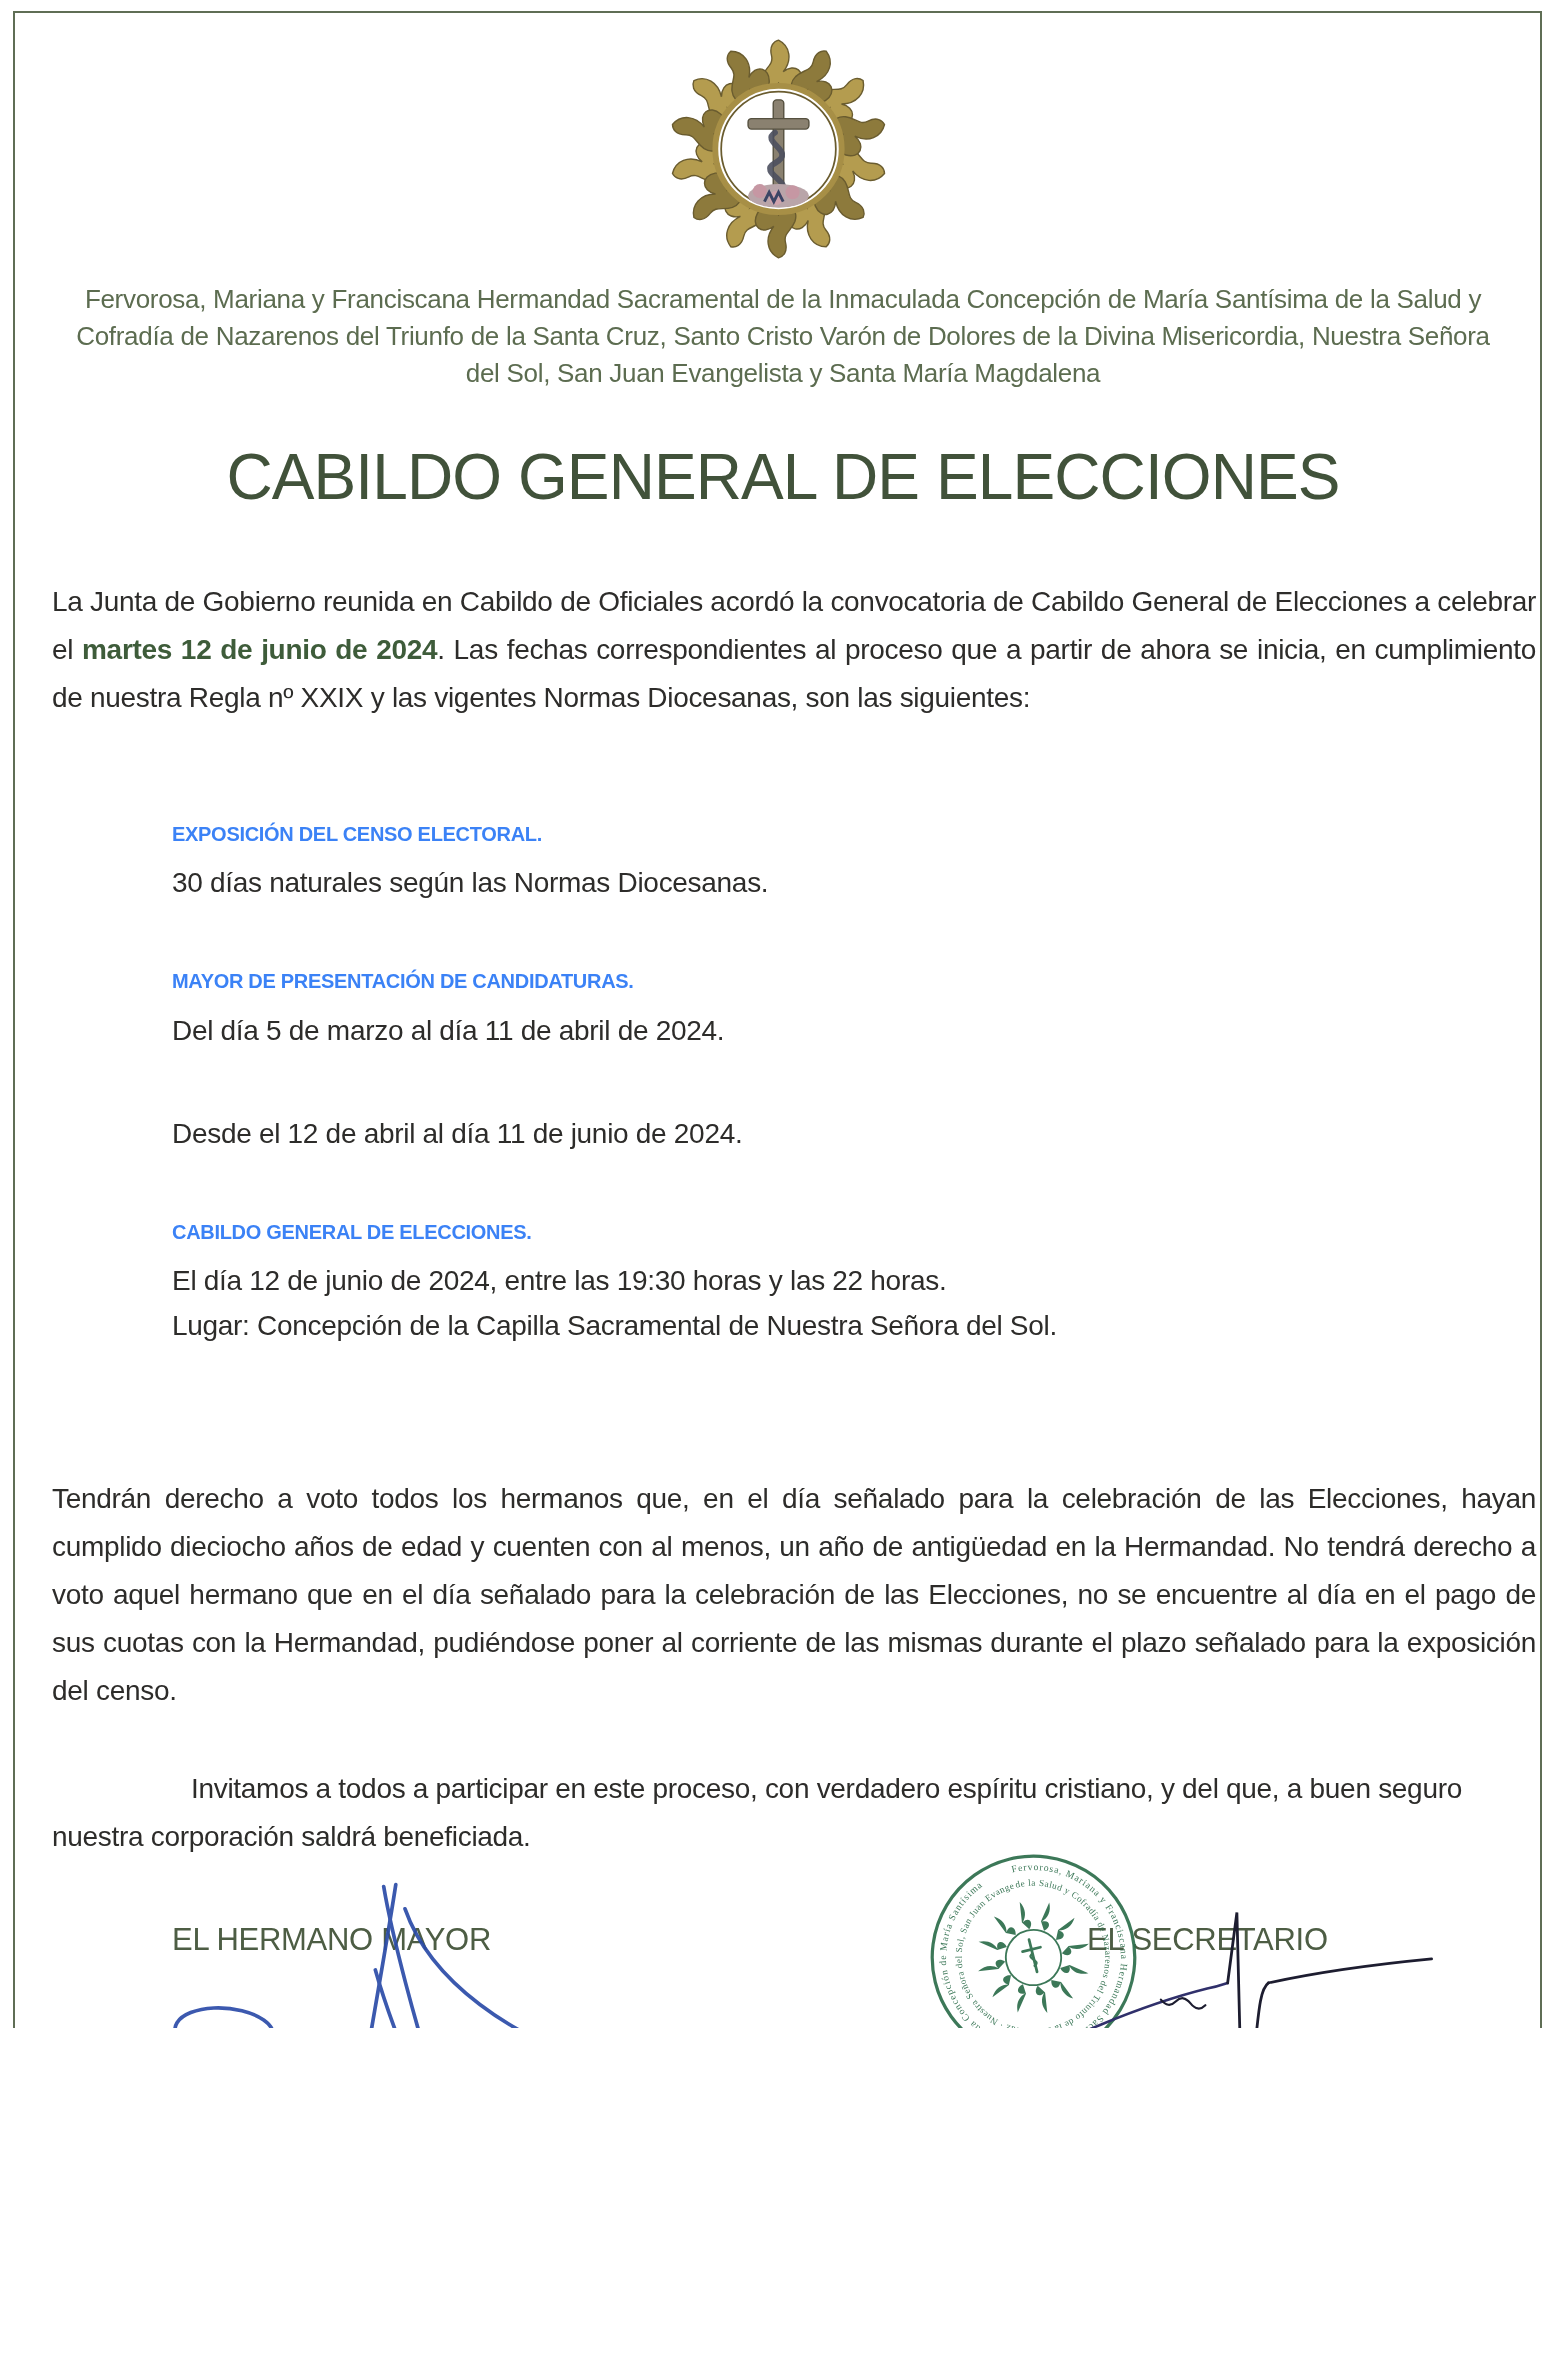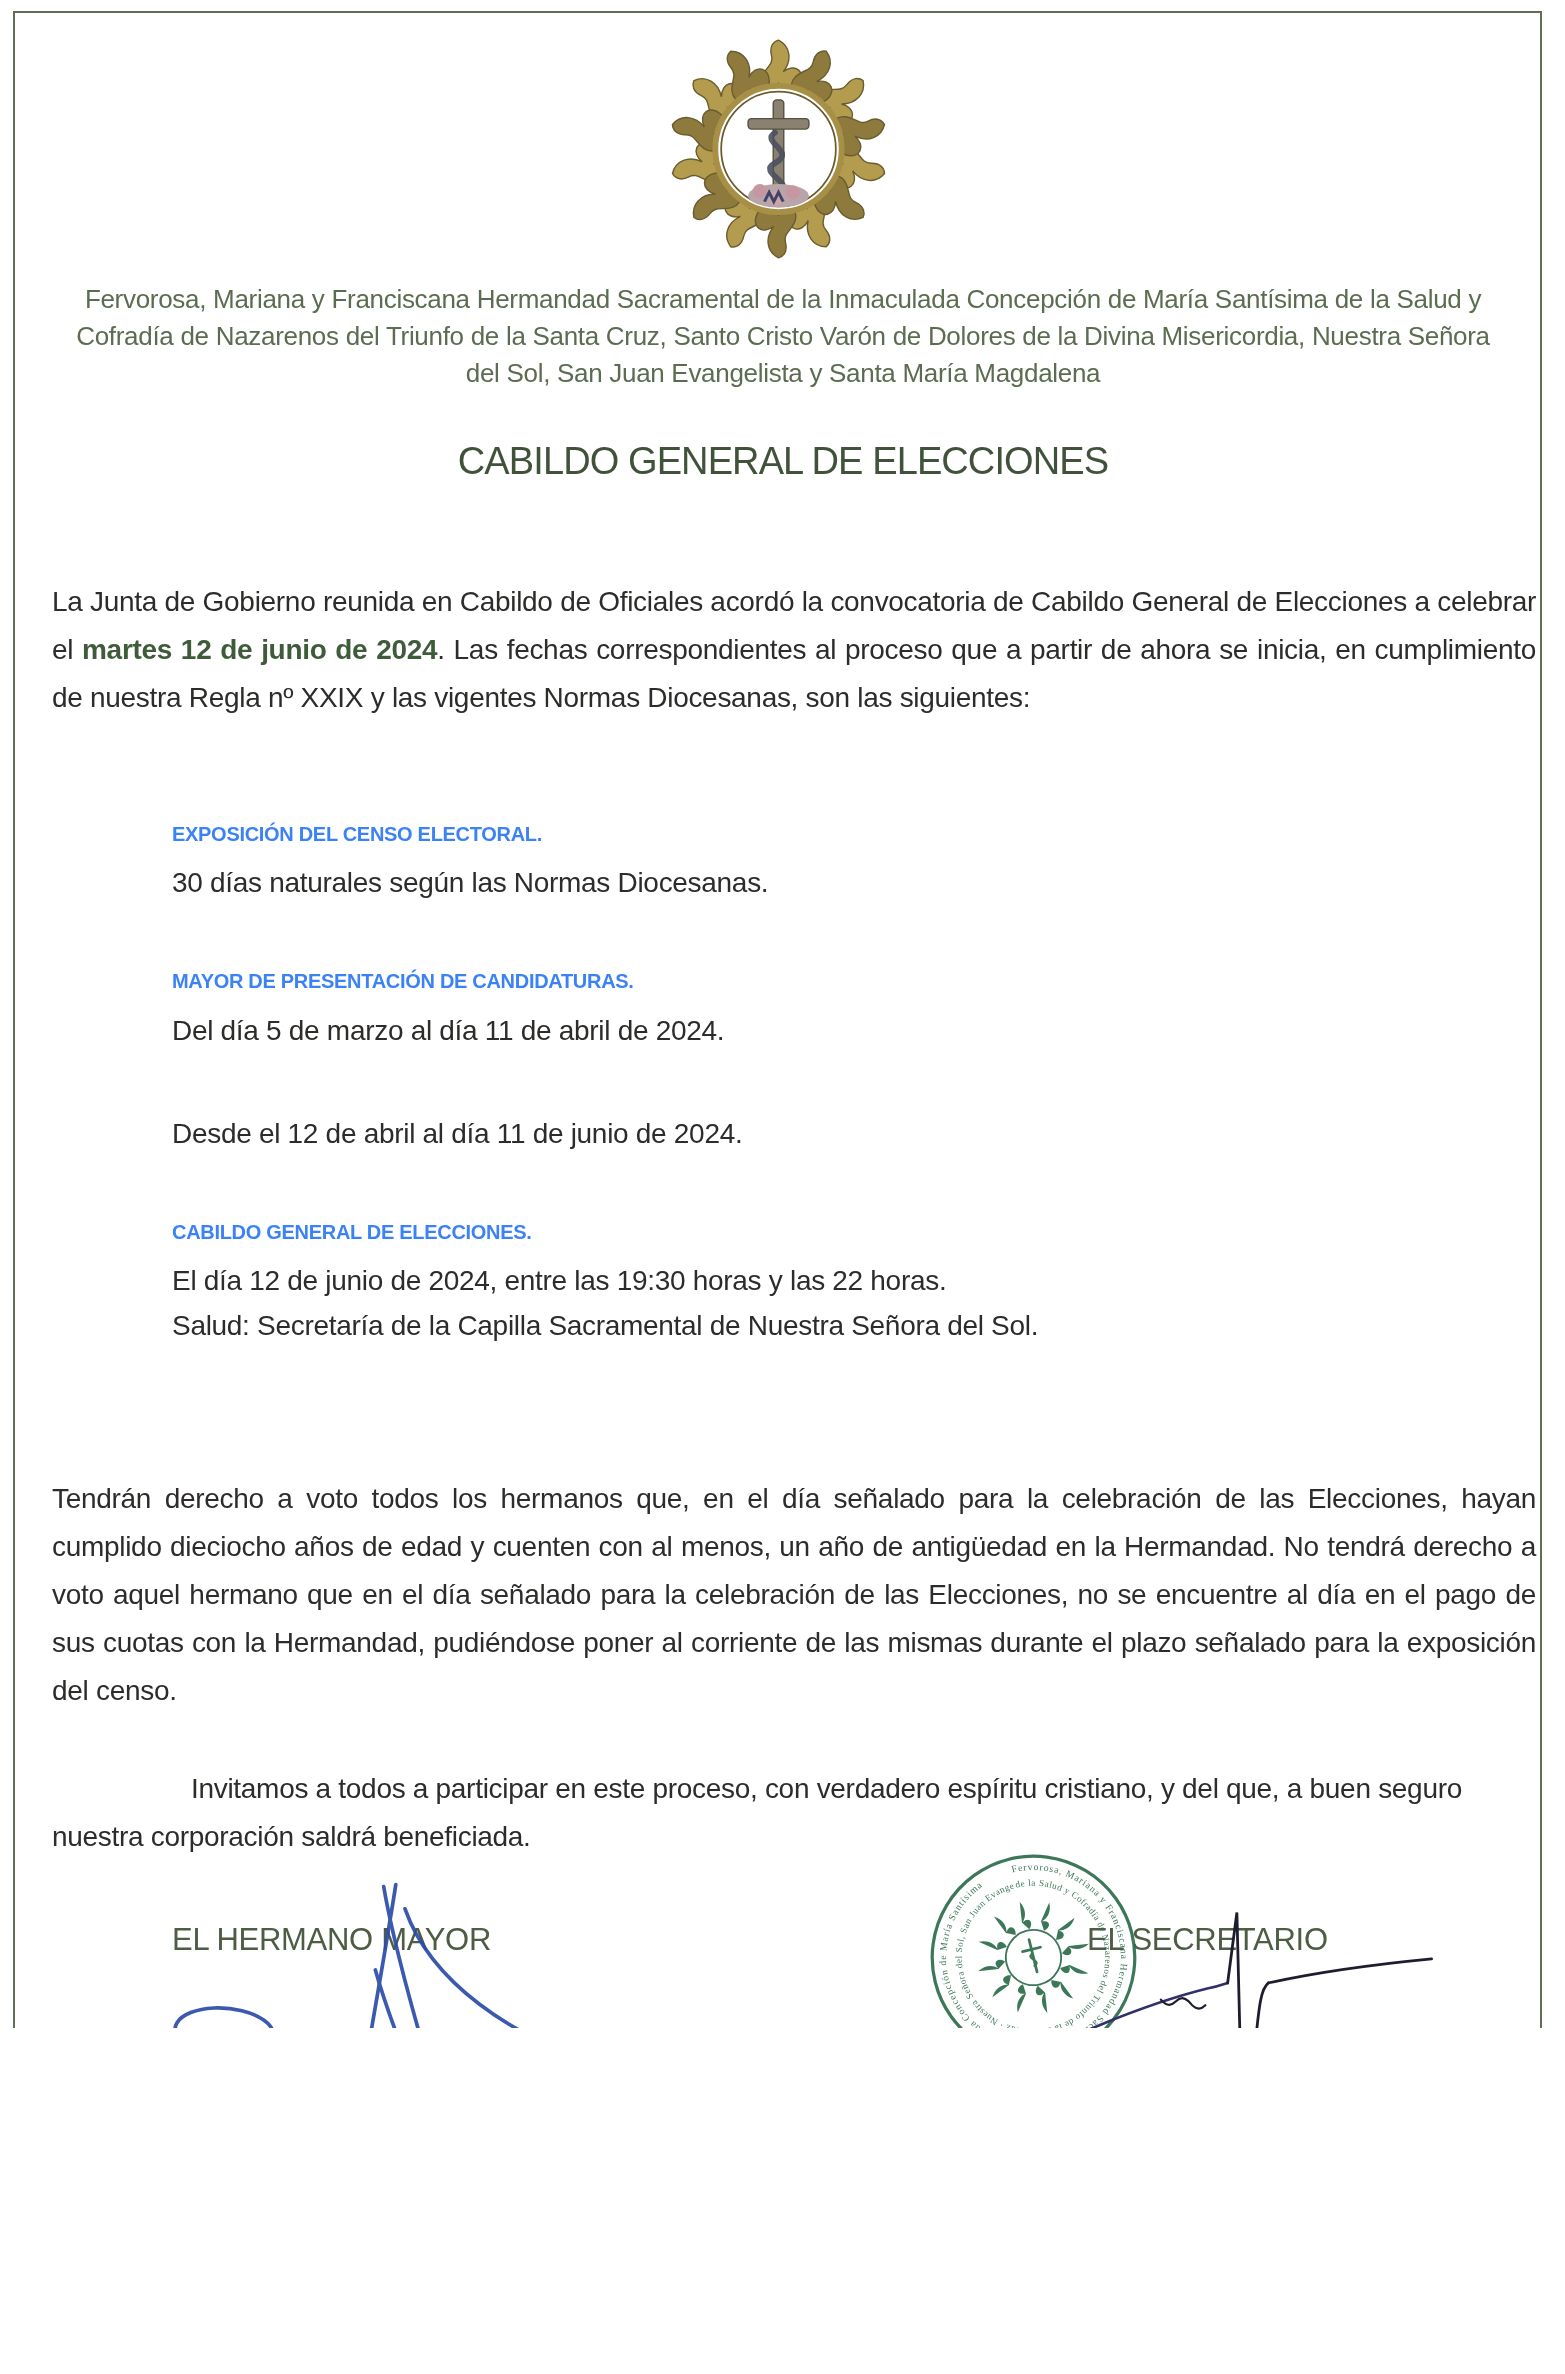--- a/index.html
+++ b/index.html
@@ -11,21 +11,21 @@
     position:absolute;left:13px;top:11px;width:1529px;height:2202px;
     border:2.8px solid #5f6e55;box-sizing:border-box;pointer-events:none;
   }
   .emblem{position:absolute;left:660px;top:32px;width:237px;height:234px;}
   .org{
     position:absolute;left:56px;top:281px;width:1454px;text-align:center;
     font-size:26px;line-height:37px;color:#5c6c50;letter-spacing:-0.3px;
   }
   .title{
     position:absolute;left:0;top:440px;width:1566px;margin:0;text-align:center;
-    font-size:38px;font-weight:400;color:#41523a;letter-spacing:-0.9px;
+    font-size:64px;font-weight:400;color:#41523a;letter-spacing:-0.9px;
   }
   .para{
     position:absolute;left:36px;width:1484px;margin:16px;
     font-size:28px;line-height:48px;letter-spacing:-0.3px;text-align:justify;color:#2d2c2a;
   }
   .intro{top:562px;}
   .date-bold{font-weight:700;color:#3e5c3a;}
   .sections{position:absolute;left:172px;top:816px;width:1243px;}
   .section{margin:0 0 58px 0;}
   .sec-h{
@@ -113,21 +113,21 @@
     <div class="section">
       <div class="sec-h">MAYOR DE PRESENTACIÓN DE CANDIDATURAS.</div>
       <div class="sec-line">Del día 5 de marzo al día 11 de abril de 2024.</div>
     </div>
     <div class="section">
       <div class="sec-line">Desde el 12 de abril al día 11 de junio de 2024.</div>
     </div>
     <div class="section">
       <div class="sec-h">CABILDO GENERAL DE ELECCIONES.</div>
       <div class="sec-line">El día 12 de junio de 2024, entre las 19:30 horas y las 22 horas.</div>
-      <div class="sec-line">Salud: Secretaría de la Capilla Sacramental de Nuestra Señora del Sol.</div>
+      <div class="sec-line">Lugar: Concepción de la Capilla Sacramental de Nuestra Señora del Sol.</div>
     </div>
   </div>
 
   <p class="para voting">Tendrán derecho a voto todos los hermanos que, en el día señalado para la celebración de las Elecciones, hayan cumplido dieciocho años de edad y cuenten con al menos, un año de antigüedad en la Hermandad. No tendrá derecho a voto aquel hermano que en el día señalado para la celebración de las Elecciones, no se encuentre al día en el pago de sus cuotas con la Hermandad, pudiéndose poner al corriente de las mismas durante el plazo señalado para la exposición del censo.</p>
 
   <p class="para invite">Invitamos a todos a participar en este proceso, con verdadero espíritu cristiano, y del que, a buen seguro nuestra corporación saldrá beneficiada.</p>
 
   <div class="sig-label lbl-left">EL HERMANO MAYOR</div>
   <div class="sig-label lbl-right">EL SECRETARIO</div>
   <div class="sig-name name-left">Juan Carlos León Real</div>

